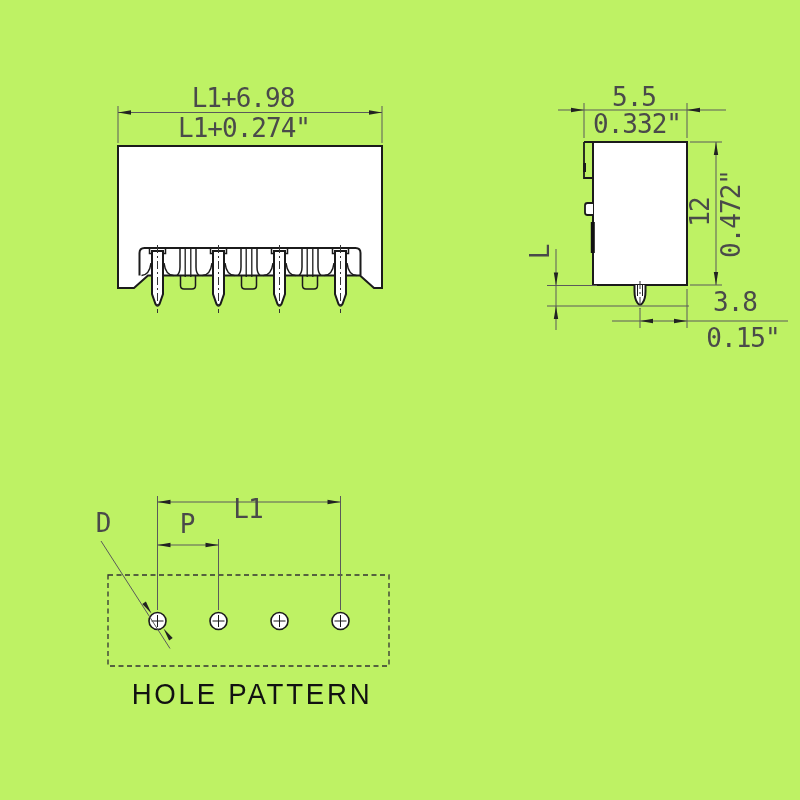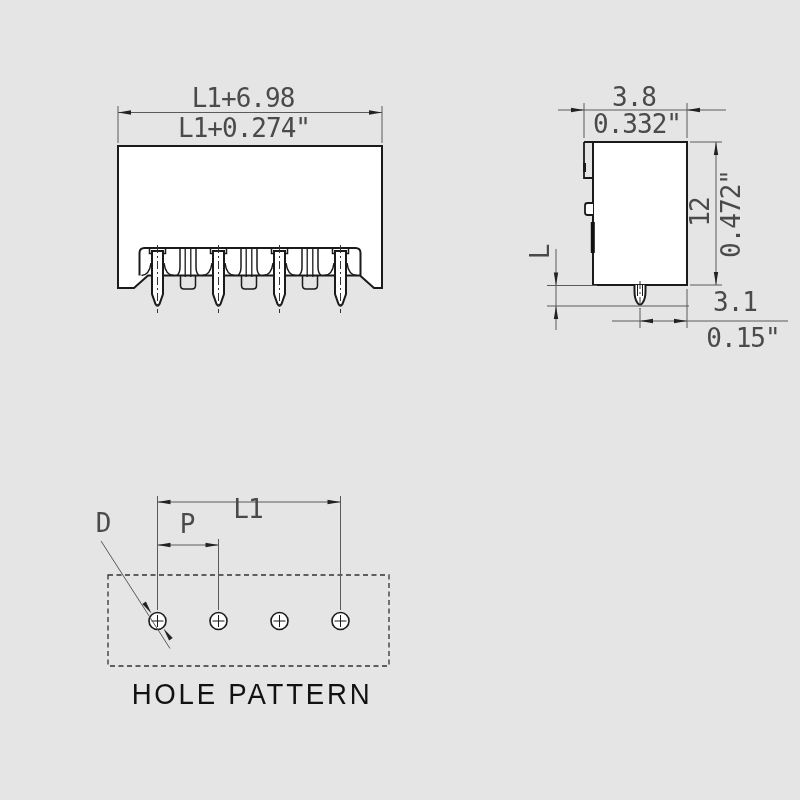--- a/index.html
+++ b/index.html
@@ -1,16 +1,16 @@
 <!DOCTYPE html>
 <html><head>
 <meta charset="utf-8">
 <style>
   html,body{margin:0;padding:0;background:#fff;}
-  #canvas{position:relative;width:800px;height:800px;background:#e5e5e5;overflow:hidden;
+  #canvas{position:relative;width:800px;height:800px;background:#bef264;overflow:hidden;
           font-family:"DejaVu Sans Mono",monospace;}
   #linework{position:absolute;left:0;top:0;}
   .dim{position:absolute;color:#4a4a4a;font-size:26px;line-height:1;white-space:nowrap;
        transform:translate(-50%,-50%);letter-spacing:-1px;}
   .dim.rot{transform:translate(-50%,-50%) rotate(-90deg);}
   .title{position:absolute;color:#111;font-family:"Liberation Sans",sans-serif;
          font-size:30px;letter-spacing:3px;white-space:nowrap;
          transform:translate(-50%,-50%) scaleX(0.92);}
 </style>
 </head>
@@ -140,29 +140,29 @@
       <line x1="101" y1="541" x2="170" y2="648.5" stroke="#5a5a5a" stroke-width="1"></line>
       <polygon points="151.5,613.5 142.3,604.1 145.9,601.5" fill="#222"></polygon>
       <polygon points="163.5,628.5 169.1,640.4 172.7,637.9" fill="#222"></polygon>
     </g>
   </g>
 </svg>
 
 <div class="dim" style="left:243px;top:98px">L1+6.98</div>
 <div class="dim" style="left:244px;top:128px">L1+0.274"</div>
 
-<div class="dim" style="left:634px;top:97px">3.8</div>
+<div class="dim" style="left:634px;top:97px">5.5</div>
 <div class="dim" style="left:637px;top:124px">0.332"</div>
 
 <div class="dim rot" style="left:700px;top:212px">12</div>
 <div class="dim rot" style="left:731px;top:214px">0.472"</div>
 
 <div class="dim rot" style="left:540px;top:252px">L</div>
 
-<div class="dim" style="left:735px;top:302px">3.1</div>
+<div class="dim" style="left:735px;top:302px">3.8</div>
 <div class="dim" style="left:743px;top:338px">0.15"</div>
 
 <div class="dim" style="left:248px;top:509px">L1</div>
 <div class="dim" style="left:187px;top:524px">P</div>
 <div class="dim" style="left:103px;top:523px">D</div>
 
 <div class="title" style="left:252px;top:694px">HOLE PATTERN</div>
 
 </div>
 

